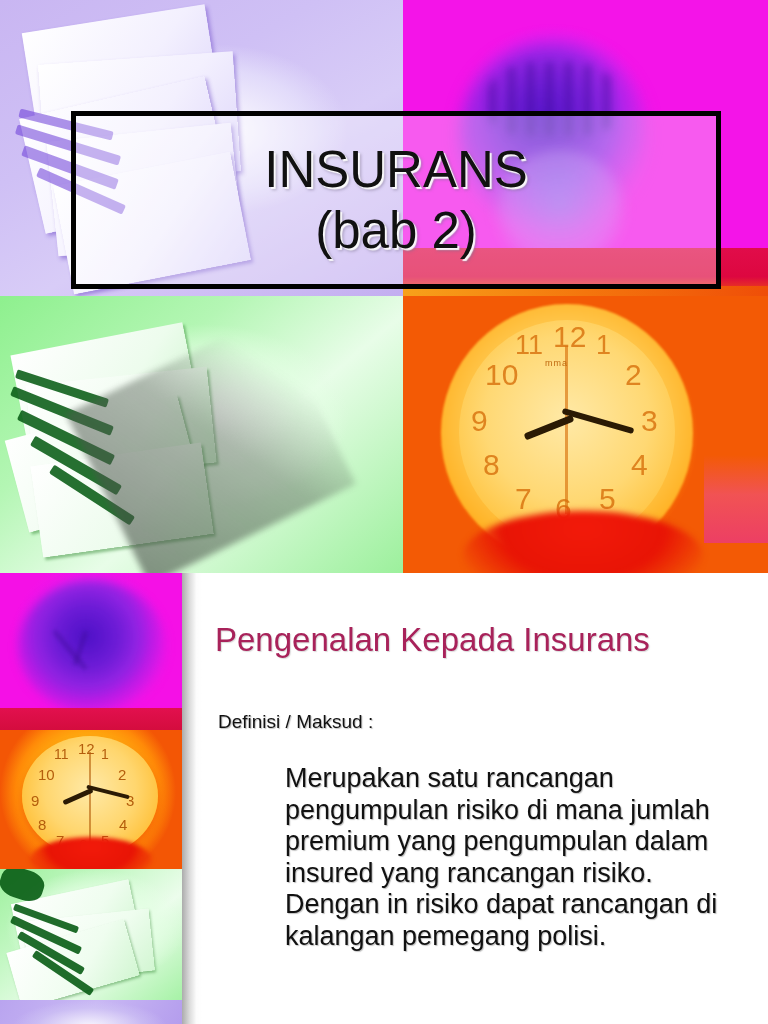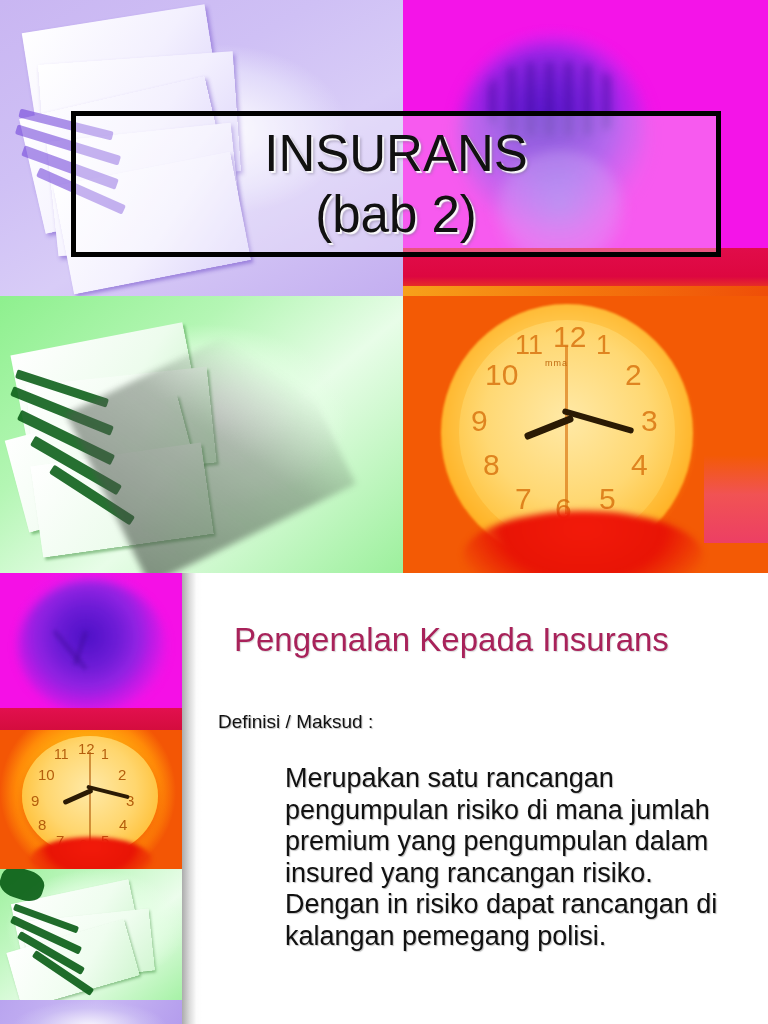--- a/index.html
+++ b/index.html
@@ -48,21 +48,21 @@
       filter:blur(4px);border-radius:40% 40% 30% 30%;}
   .s1-right .dial{position:absolute;left:92px;top:150px;width:130px;height:120px;border-radius:50%;
       background:radial-gradient(circle at 50% 45%, rgba(140,150,240,.55) 0%, rgba(190,140,245,.35) 55%, rgba(255,255,255,0) 80%);
       filter:blur(6px);}
   .s1-right .redband{position:absolute;left:0;bottom:0;width:365px;height:48px;
       background:linear-gradient(180deg,#e10c4a 0%,#dd0740 60%,#f0540e 100%);}
   .s1-right .redband2{position:absolute;left:0;bottom:0;width:365px;height:10px;
       background:linear-gradient(90deg,#f7a11a 0%,#f4760d 50%,#ef4e08 100%);}
 
   
-  .s1-box{position:absolute;left:71px;top:111px;width:650px;height:146px;
+  .s1-box{position:absolute;left:71px;top:111px;width:650px;height:178px;
       border:5px solid #000;box-sizing:border-box;
       background:rgba(255,255,255,.30);
       display:flex;flex-direction:column;align-items:center;justify-content:center;}
   .s1-title{font-size:51px;line-height:1.0;color:#111;text-align:center;
       text-shadow:2px 2px 1px rgba(255,255,255,.95), 3px 3px 3px rgba(120,110,140,.55);}
   .s1-title .l2{display:block;margin-top:10px;}
 
   
   .s2-left{position:absolute;left:0;top:0;width:403px;height:277px;
       background:
@@ -173,21 +173,21 @@
   .tile-green .gd5{left:118px;top:16px;width:44px;height:30px;border-radius:40%;background:rgba(8,92,20,.9);transform:rotate(18deg);}
 
   .tile-lav{top:427px;height:24px;
       background:radial-gradient(ellipse 90px 30px at 90px 26px, rgba(255,255,255,.85) 0%, rgba(210,200,245,.5) 60%, rgba(255,255,255,0) 85%),
                  linear-gradient(120deg,#b9a4ef 0%,#c9b8f4 50%,#b49ded 100%);}
 
   .s3-shadow{position:absolute;left:182px;top:0;width:20px;height:451px;
       background:linear-gradient(90deg, rgba(120,120,120,.62) 0%, rgba(170,170,170,.42) 38%, rgba(235,235,235,.15) 72%, rgba(255,255,255,0) 100%);}
 
   .s3-body{position:absolute;left:213px;top:0;width:555px;height:451px;}
-  .s3-heading{position:absolute;left:21px;top:48px;font-size:33px;color:#a8225a;
+  .s3-heading{position:absolute;left:2px;top:48px;font-size:33px;color:#a8225a;
       text-shadow:1px 1px 1px rgba(180,180,180,.5);white-space:nowrap;}
   .s3-sub{position:absolute;left:5px;top:138px;font-size:19px;color:#111;
       text-shadow:1px 1px 1px rgba(150,150,150,.6);}
   .s3-para{position:absolute;left:36px;top:190px;width:510px;font-size:27px;
       line-height:1.17;color:#111;text-shadow:1px 1px 1px rgba(150,150,150,.6);margin-left:36px;}
   .s3-para .ln{display:block;white-space:nowrap;}
 </style>
 </head>
 <body>
 

